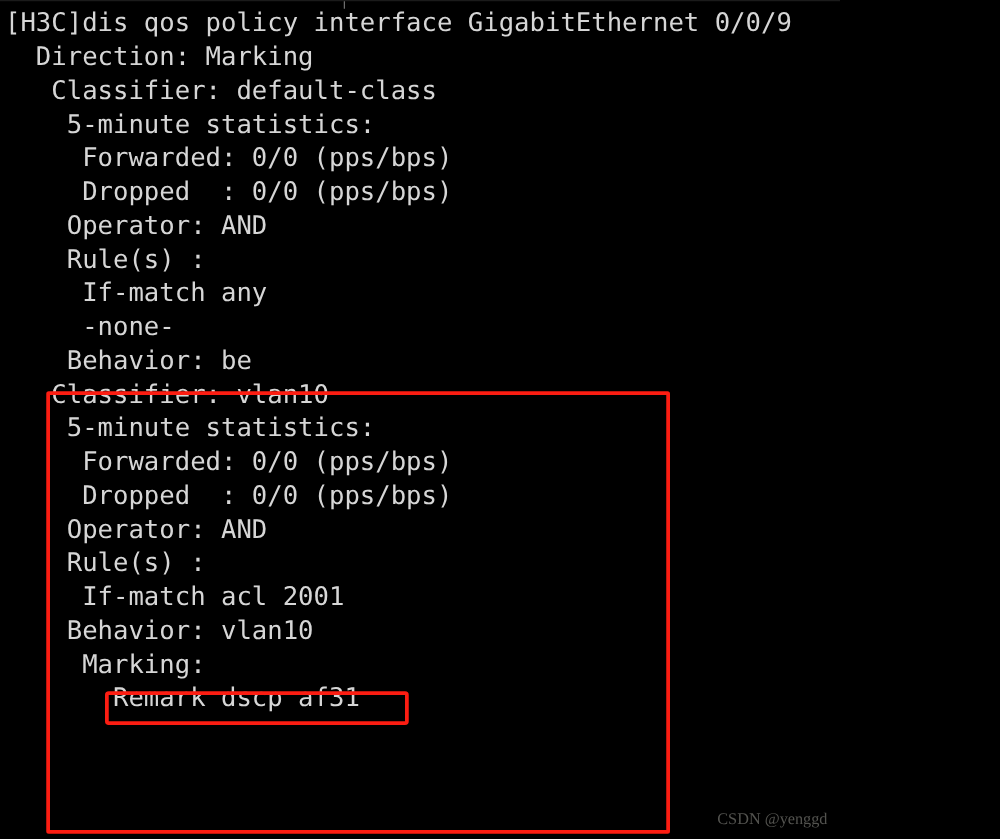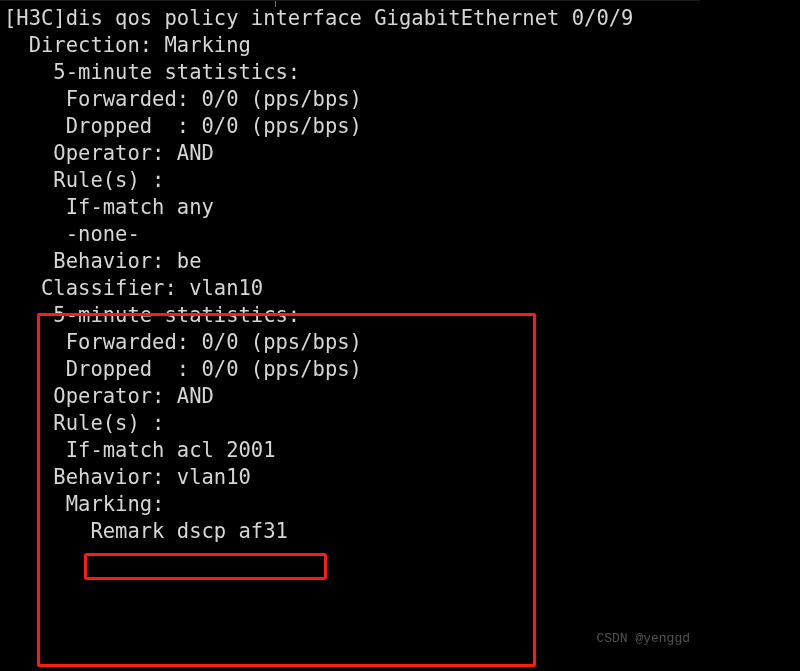--- a/index.html
+++ b/index.html
@@ -7,21 +7,20 @@
     padding: 0;
     background: #000000;
   }
   #screen {
     position: relative;
     width: 672px;
     height: 671px;
     background: #000000;
     overflow: hidden;
     font-family: "DejaVu Sans Mono", "Liberation Mono", monospace;
-    padding-left: 28px;
   }
   
   #top-edge {
     position: absolute;
     top: 0;
     left: 0;
     width: 800px;
     height: 2px;
     background: #000000;
     border-top: 1px solid #1b1b1b;
@@ -69,39 +68,40 @@
   #annot-box-remark {
     left: 84px;
     top: 553px;
     width: 243px;
     height: 27px;
     border-radius: 3px;
   }
   #watermark {
     position: absolute;
     right: 10px;
-    bottom: 25px;
-    font-family: Liberation Mono, monospace;
+    bottom: 8px;
+    font-family: Liberation Serif, serif;
     font-size: 13px;
     color: #53534f;
     white-space: pre;
   }
 </style>
 </head>
 <body>
 
 <div id="screen">
 
   <div id="top-edge">
     <div id="top-edge-tick"></div>
   </div>
 
   <div id="console">
     <span class="line">[H3C]dis qos policy interface GigabitEthernet 0/0/9</span>
     <span class="line">  Direction: Marking</span>
+    <span class="line">   Classifier: default-class</span>
     <span class="line">    5-minute statistics:</span>
     <span class="line">     Forwarded: 0/0 (pps/bps)</span>
     <span class="line">     Dropped  : 0/0 (pps/bps)</span>
     <span class="line">    Operator: AND</span>
     <span class="line">    Rule(s) :</span>
     <span class="line">     If-match any</span>
     <span class="line">     -none-</span>
     <span class="line">    Behavior: be</span>
     <span class="line">   Classifier: vlan10</span>
     <span class="line">    5-minute statistics:</span>

